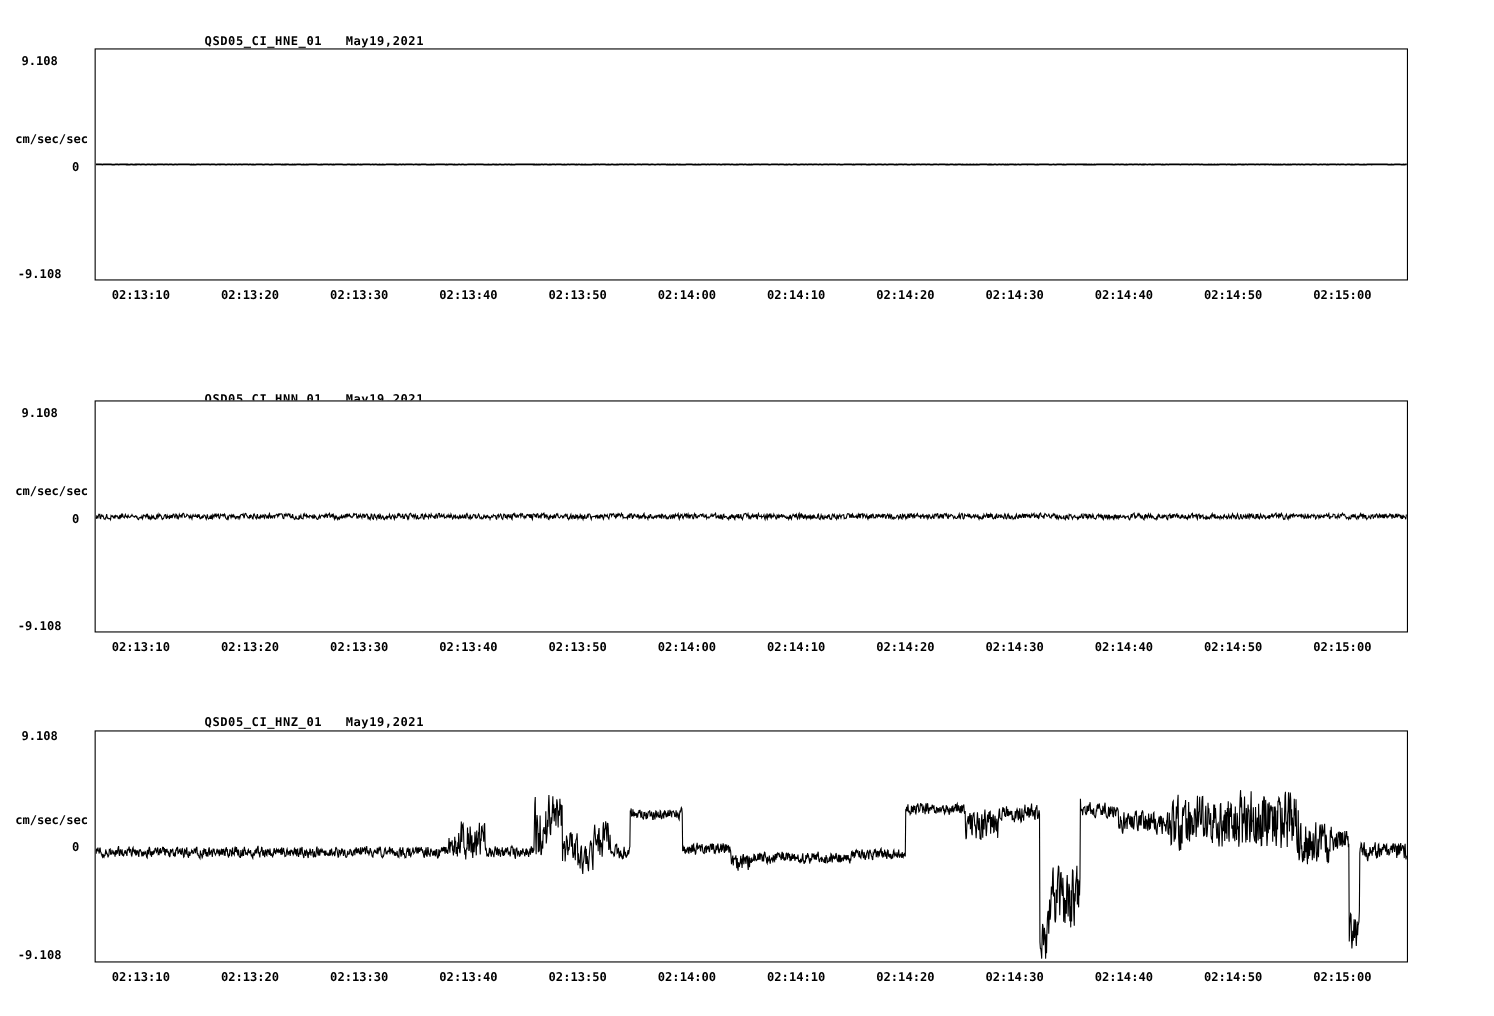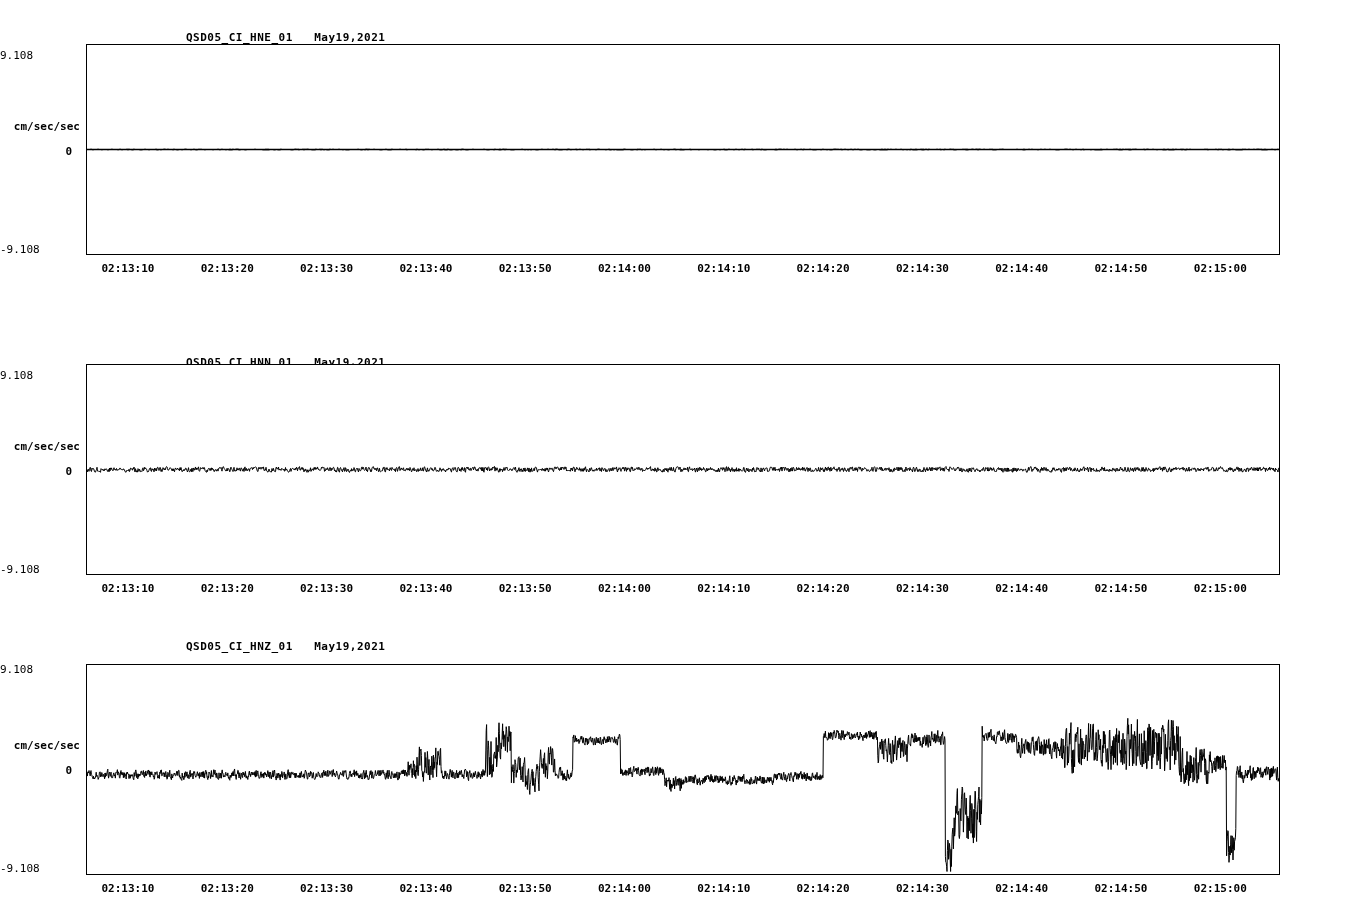--- a/index.html
+++ b/index.html
@@ -33,22 +33,22 @@
   .panel-title {
     position: absolute;
     font-size: 11px;
     font-weight: bold;
     letter-spacing: 0.5px;
     white-space: pre;
   }
   .ylabel-top, .ylabel-bot {
     position: absolute;
     font-size: 11px;
-    font-weight: normal;
-    text-align: left;
+    font-weight: bold;
+    text-align: center;
     white-space: pre;
   }
   .ylabel-unit {
     position: absolute;
     font-size: 11px;
     font-weight: bold;
     text-align: right;
     white-space: pre;
   }
   .ylabel-zero {
@@ -131,21 +131,21 @@
         <div class="xtick-label" style="left: 723.8px; top: 264px;">02:14:10</div>
         <div class="xtick-label" style="left: 823.1px; top: 264px;">02:14:20</div>
         <div class="xtick-label" style="left: 922.4px; top: 264px;">02:14:30</div>
         <div class="xtick-label" style="left: 1021.7px; top: 264px;">02:14:40</div>
         <div class="xtick-label" style="left: 1121px; top: 264px;">02:14:50</div>
         <div class="xtick-label" style="left: 1220.3px; top: 264px;">02:15:00</div>
       </div>
   </div>
 
   <div class="panel" style="top:612px;height:312px;">
-    <div class="panel-title" style="left:186px; top:28px;">QSD05_CI_HNZ_01   May19,2021</div>
+    <div class="panel-title" style="left:186px; top:38px;">QSD05_CI_HNZ_01   May19,2021</div>
 
     <div class="ylabel-top" style="left:0px; top:51px; width:72px;">9.108</div>
     <div class="ylabel-unit" style="left:0px; top:127px; width:80px;">cm/sec/sec</div>
     <div class="ylabel-zero" style="left:0px; top:152px; width:72px;">0</div>
     <div class="ylabel-bot" style="left:0px; top:250px; width:72px;">-9.108</div>
 
     <div class="plot-frame" style="left:86px; top:52px; width:1194px; height:211px;"></div>
 
     <svg class="trace" id="trace-hnz" style="left:87px; top:53px;" width="1192" height="209" viewBox="0 0 1192 209" preserveAspectRatio="none">
         <path d="M0.00 107.39L0.40 111.05L0.80 106.87L1.20 106.96L1.60 107.93L2.00 105.50L2.40 108.20L2.80 108.94L3.20 110.95L3.60 106.77L4.00 105.57L4.40 109.29L4.80 109.84L5.20 111.57L5.60 112.64L6.00 113.71L6.40 111.15L6.80 113.74L7.20 112.82L7.60 114.01L8.00 112.64L8.40 112.63L8.80 110.31L9.20 107.22L9.60 111.41L10.00 110.21L10.40 111.26L10.80 111.92L11.20 114.39L11.60 113.00L12.00 112.28L12.40 107.19L12.80 107.30L13.20 106.87L13.60 111.90L14.00 110.96L14.40 111.24L14.80 107.52L15.20 109.26L15.60 110.09L16.00 111.78L16.40 109.34L16.80 110.19L17.20 111.09L17.60 113.80L18.00 108.04L18.40 112.14L18.80 107.91L19.20 110.57L19.60 110.68L20.00 108.04L20.40 105.57L20.80 104.20L21.20 110.95L21.60 113.15L22.00 109.25L22.40 107.18L22.80 108.56L23.20 111.30L23.60 110.57L24.00 107.10L24.40 112.24L24.80 111.88L25.20 113.08L25.60 112.60L26.00 110.19L26.40 109.37L26.80 107.85L27.20 110.96L27.60 109.74L28.00 111.40L28.40 113.14L28.80 107.49L29.20 108.01L29.60 107.61L30.00 106.31L30.40 104.66L30.80 110.12L31.20 106.78L31.60 107.91L32.00 107.76L32.40 112.45L32.80 113.18L33.20 111.37L33.60 106.36L34.00 105.51L34.40 109.33L34.80 107.35L35.20 110.04L35.60 109.06L36.00 107.38L36.40 112.76L36.80 108.38L37.20 112.39L37.60 107.75L38.00 109.92L38.40 109.45L38.80 111.69L39.20 114.03L39.60 107.58L40.00 108.97L40.40 107.02L40.80 108.46L41.20 108.80L41.60 110.35L42.00 113.58L42.40 110.75L42.80 109.49L43.20 113.27L43.60 109.93L44.00 110.40L44.40 111.20L44.80 109.60L45.20 110.54L45.60 109.72L46.00 112.53L46.40 114.25L46.80 114.85L47.20 107.58L47.60 111.24L48.00 111.21L48.40 106.17L48.80 104.90L49.20 106.90L49.60 112.56L50.00 108.82L50.40 112.48L50.80 113.89L51.20 108.82L51.60 112.24L52.00 109.91L52.40 109.11L52.80 110.97L53.20 110.20L53.60 108.34L54.00 106.23L54.40 106.15L54.80 108.14L55.20 109.79L55.60 109.09L56.00 106.66L56.40 105.49L56.80 111.29L57.20 110.56L57.60 112.49L58.00 107.06L58.40 110.48L58.80 105.94L59.20 110.93L59.60 108.92L60.00 109.51L60.40 108.05L60.80 105.65L61.20 106.18L61.60 104.97L62.00 109.44L62.40 105.93L62.80 111.89L63.20 112.10L63.60 106.83L64.00 108.73L64.40 109.85L64.80 106.75L65.20 109.35L65.60 109.82L66.00 109.39L66.40 112.01L66.80 111.20L67.20 114.24L67.60 113.01L68.00 107.04L68.40 107.92L68.80 109.53L69.20 108.55L69.60 107.80L70.00 106.64L70.40 110.29L70.80 113.19L71.20 111.93L71.60 112.82L72.00 109.91L72.40 113.59L72.80 107.22L73.20 108.51L73.60 105.44L74.00 106.79L74.40 104.87L74.80 110.85L75.20 110.57L75.60 109.58L76.00 107.68L76.40 108.57L76.80 107.65L77.20 111.63L77.60 108.34L78.00 111.96L78.40 106.89L78.80 106.47L79.20 109.31L79.60 111.95L80.00 114.22L80.40 113.68L80.80 107.36L81.20 107.93L81.60 108.35L82.00 111.84L82.40 107.08L82.80 105.22L83.20 111.60L83.60 111.94L84.00 113.79L84.40 114.77L84.80 108.89L85.20 110.82L85.60 113.02L86.00 110.48L86.40 110.36L86.80 110.32L87.20 108.07L87.60 109.16L88.00 108.62L88.40 110.85L88.80 110.63L89.20 110.35L89.60 106.42L90.00 107.61L90.40 106.44L90.80 110.59L91.20 106.79L91.60 105.32L92.00 105.33L92.40 111.88L92.80 110.43L93.20 113.22L93.60 112.03L94.00 114.42L94.40 114.60L94.80 115.38L95.20 108.12L95.60 112.39L96.00 111.02L96.40 112.86L96.80 114.74L97.20 113.84L97.60 107.80L98.00 112.30L98.40 106.71L98.80 106.91L99.20 108.59L99.60 111.19L100.00 106.86L100.40 112.78L100.80 113.01L101.20 109.64L101.60 110.69L102.00 113.81L102.40 109.63L102.80 106.67L103.20 105.28L103.60 111.95L104.00 111.73L104.40 110.16L104.80 108.56L105.20 108.16L105.60 110.31L106.00 113.98L106.40 109.88L106.80 106.46L107.20 107.88L107.60 106.66L108.00 110.20L108.40 110.97L108.80 112.25L109.20 111.32L109.60 110.47L110.00 108.46L110.40 106.71L110.80 108.99L111.20 111.09L111.60 108.67L112.00 109.67L112.40 113.41L112.80 107.41L113.20 109.87L113.60 111.52L114.00 111.56L114.40 107.37L114.80 107.96L115.20 111.93L115.60 106.84L116.00 109.93L116.40 106.59L116.80 112.65L117.20 108.56L117.60 113.14L118.00 107.54L118.40 106.21L118.80 105.23L119.20 109.19L119.60 106.79L120.00 112.16L120.40 113.09L120.80 114.59L121.20 110.93L121.60 113.07L122.00 107.01L122.40 107.98L122.80 108.24L123.20 109.58L123.60 113.54L124.00 109.14L124.40 105.52L124.80 111.64L125.20 110.44L125.60 111.19L126.00 112.05L126.40 106.95L126.80 104.68L127.20 109.29L127.60 108.23L128.00 105.08L128.40 110.08L128.80 109.18L129.20 112.58L129.60 107.91L130.00 108.53L130.40 113.39L130.80 113.85L131.20 114.39L131.60 114.39L132.00 107.81L132.40 111.62L132.80 113.06L133.20 112.96L133.60 108.09L134.00 108.86L134.40 113.24L134.80 107.03L135.20 104.88L135.60 108.18L136.00 108.14L136.40 112.08L136.80 110.90L137.20 110.39L137.60 111.64L138.00 112.03L138.40 108.17L138.80 107.31L139.20 109.89L139.60 110.19L140.00 109.36L140.40 110.88L140.80 107.89L141.20 111.80L141.60 113.42L142.00 111.73L142.40 114.47L142.80 115.27L143.20 110.12L143.60 112.04L144.00 112.53L144.40 111.85L144.80 107.86L145.20 110.89L145.60 107.69L146.00 106.54L146.40 110.97L146.80 106.61L147.20 105.18L147.60 103.98L148.00 110.95L148.40 109.67L148.80 111.90L149.20 114.42L149.60 109.47L150.00 109.11L150.40 108.86L150.80 105.32L151.20 105.51L151.60 109.86L152.00 112.95L152.40 111.64L152.80 107.71L153.20 111.51L153.60 114.28L154.00 111.11L154.40 108.15L154.80 108.88L155.20 111.98L155.60 112.57L156.00 107.07L156.40 109.86L156.80 107.76L157.20 108.43L157.60 111.59L158.00 111.68L158.40 106.43L158.80 109.89L159.20 113.17L159.60 110.87L160.00 112.37L160.40 112.26L160.80 114.49L161.20 110.96L161.60 111.61L162.00 107.23L162.40 106.11L162.80 109.65L163.20 109.10L163.60 111.58L164.00 108.81L164.40 107.01L164.80 108.18L165.20 110.03L165.60 107.54L166.00 107.18L166.40 109.71L166.80 109.23L167.20 107.54L167.60 110.41L168.00 106.59L168.40 112.12L168.80 107.04L169.20 105.39L169.60 111.35L170.00 111.10L170.40 107.51L170.80 105.88L171.20 109.23L171.60 109.55L172.00 113.45L172.40 113.09L172.80 113.25L173.20 111.94L173.60 108.04L174.00 106.74L174.40 108.63L174.80 112.42L175.20 111.07L175.60 108.94L176.00 111.46L176.40 108.25L176.80 113.10L177.20 109.43L177.60 107.37L178.00 109.56L178.40 107.73L178.80 110.14L179.20 109.05L179.60 112.03L180.00 111.19L180.40 108.12L180.80 105.61L181.20 109.32L181.60 111.68L182.00 106.94L182.40 109.42L182.80 113.27L183.20 107.66L183.60 107.06L184.00 110.74L184.40 113.94L184.80 110.61L185.20 111.70L185.60 107.32L186.00 105.63L186.40 112.12L186.80 108.37L187.20 106.44L187.60 105.00L188.00 110.73L188.40 111.48L188.80 113.37L189.20 115.06L189.60 110.76L190.00 108.28L190.40 108.73L190.80 113.12L191.20 111.96L191.60 108.01L192.00 108.75L192.40 109.43L192.80 113.51L193.20 115.07L193.60 109.51L194.00 111.92L194.40 109.95L194.80 106.47L195.20 107.76L195.60 112.79L196.00 109.78L196.40 109.76L196.80 109.48L197.20 106.95L197.60 112.58L198.00 114.47L198.40 112.01L198.80 108.85L199.20 113.43L199.60 113.98L200.00 113.75L200.40 109.80L200.80 106.09L201.20 104.67L201.60 110.44L202.00 111.16L202.40 112.79L202.80 107.30L203.20 107.93L203.60 112.84L204.00 110.41L204.40 107.63L204.80 106.92L205.20 109.17L205.60 108.21L206.00 107.52L206.40 109.81L206.80 109.61L207.20 109.97L207.60 108.23L208.00 112.69L208.40 108.36L208.80 112.83L209.20 108.16L209.60 110.78L210.00 111.63L210.40 111.56L210.80 112.18L211.20 110.14L211.60 112.31L212.00 112.82L212.40 112.67L212.80 107.95L213.20 107.99L213.60 112.61L214.00 107.91L214.40 106.41L214.80 109.79L215.20 112.08L215.60 111.09L216.00 110.54L216.40 111.61L216.80 108.83L217.20 113.30L217.60 111.90L218.00 107.28L218.40 105.00L218.80 106.19L219.20 106.85L219.60 108.84L220.00 111.99L220.40 114.19L220.80 113.93L221.20 108.34L221.60 109.11L222.00 107.72L222.40 111.88L222.80 110.96L223.20 110.89L223.60 106.31L224.00 108.55L224.40 107.49L224.80 108.13L225.20 113.20L225.60 111.07L226.00 109.00L226.40 107.47L226.80 112.44L227.20 113.46L227.60 114.42L228.00 114.40L228.40 113.55L228.80 110.95L229.20 108.49L229.60 111.54L230.00 111.22L230.40 111.43L230.80 110.34L231.20 106.84L231.60 107.82L232.00 108.03L232.40 111.30L232.80 110.32L233.20 112.37L233.60 112.93L234.00 112.32L234.40 108.83L234.80 108.16L235.20 107.81L235.60 112.41L236.00 107.49L236.40 107.97L236.80 105.22L237.20 110.68L237.60 107.33L238.00 107.94L238.40 110.55L238.80 106.17L239.20 108.88L239.60 109.17L240.00 111.57L240.40 108.54L240.80 105.20L241.20 111.46L241.60 111.12L242.00 109.88L242.40 105.89L242.80 106.33L243.20 109.35L243.60 108.26L244.00 106.83L244.40 105.73L244.80 106.49L245.20 111.58L245.60 107.30L246.00 104.71L246.40 104.65L246.80 109.78L247.20 110.27L247.60 108.14L248.00 110.61L248.40 111.88L248.80 110.54L249.20 108.43L249.60 105.99L250.00 107.62L250.40 109.87L250.80 109.69L251.20 112.97L251.60 114.04L252.00 114.25L252.40 110.93L252.80 109.43L253.20 108.78L253.60 107.38L254.00 109.55L254.40 108.83L254.80 109.89L255.20 110.44L255.60 109.22L256.00 105.65L256.40 111.51L256.80 109.68L257.20 106.76L257.60 105.76L258.00 107.34L258.40 105.85L258.80 105.45L259.20 108.93L259.60 112.65L260.00 113.95L260.40 113.83L260.80 114.49L261.20 112.66L261.60 113.33L262.00 111.95L262.40 108.48L262.80 106.49L263.20 105.90L263.60 108.14L264.00 111.42L264.40 109.13L264.80 111.82L265.20 109.51L265.60 108.44L266.00 108.52L266.40 109.67L266.80 107.13L267.20 104.81L267.60 111.61L268.00 106.44L268.40 108.47L268.80 107.19L269.20 110.24L269.60 105.87L270.00 110.56L270.40 109.82L270.80 108.25L271.20 110.33L271.60 112.84L272.00 109.95L272.40 110.13L272.80 113.22L273.20 110.39L273.60 111.88L274.00 108.58L274.40 112.48L274.80 113.94L275.20 113.37L275.60 114.09L276.00 107.52L276.40 107.48L276.80 105.31L277.20 110.75L277.60 113.79L278.00 107.75L278.40 112.60L278.80 107.71L279.20 105.27L279.60 109.31L280.00 112.18L280.40 110.52L280.80 112.81L281.20 114.75L281.60 114.27L282.00 114.48L282.40 111.02L282.80 108.96L283.20 106.19L283.60 109.59L284.00 105.52L284.40 109.47L284.80 113.16L285.20 107.07L285.60 106.88L286.00 112.77L286.40 113.61L286.80 112.21L287.20 110.46L287.60 109.72L288.00 108.74L288.40 105.53L288.80 108.00L289.20 110.94L289.60 110.20L290.00 109.44L290.40 109.21L290.80 105.82L291.20 105.34L291.60 106.75L292.00 110.86L292.40 107.34L292.80 105.50L293.20 110.76L293.60 107.40L294.00 105.32L294.40 109.45L294.80 108.49L295.20 106.97L295.60 107.27L296.00 104.95L296.40 108.30L296.80 106.90L297.20 109.64L297.60 109.13L298.00 111.88L298.40 114.12L298.80 114.31L299.20 107.88L299.60 112.42L300.00 107.73L300.40 105.38L300.80 112.70L301.20 113.79L301.60 109.77L302.00 105.15L302.40 107.93L302.80 111.48L303.20 111.28L303.60 111.84L304.00 113.86L304.40 107.75L304.80 106.51L305.20 108.68L305.60 108.71L306.00 110.45L306.40 112.85L306.80 111.72L307.20 108.55L307.60 112.67L308.00 109.46L308.40 108.65L308.80 112.77L309.20 112.24L309.60 108.27L310.00 106.89L310.40 112.35L310.80 115.03L311.20 114.85L311.60 113.22L312.00 107.16L312.40 113.34L312.80 108.01L313.20 109.20L313.60 109.47L314.00 108.55L314.40 105.82L314.80 106.09L315.20 109.00L315.60 105.46L316.00 108.50L316.40 104.77L316.80 109.04L317.20 105.08L317.60 111.02L318.00 107.75L318.40 105.08L318.80 108.30L319.20 110.29L319.60 107.48L320.00 111.41L320.40 107.48L320.80 104.93L321.20 96.75L321.60 105.05L322.00 110.22L322.40 100.22L322.80 104.55L323.20 100.77L323.60 102.40L324.00 98.82L324.40 107.81L324.80 108.51L325.20 112.69L325.60 103.60L326.00 110.01L326.40 95.72L326.80 101.62L327.20 99.23L327.60 111.35L328.00 108.89L328.40 105.09L328.80 113.60L329.20 100.66L329.60 106.81L330.00 92.20L330.40 99.89L330.80 109.10L331.20 110.63L331.60 104.18L332.00 90.62L332.40 81.88L332.80 100.50L333.20 86.18L333.60 84.79L334.00 84.03L334.40 90.55L334.80 105.69L335.20 105.91L335.60 111.98L336.00 107.42L336.40 116.44L336.80 107.94L337.20 106.42L337.60 107.34L338.00 87.33L338.40 102.27L338.80 92.61L339.20 108.10L339.60 108.04L340.00 100.87L340.40 86.44L340.80 93.42L341.20 109.94L341.60 100.23L342.00 94.43L342.40 109.81L342.80 115.03L343.20 102.45L343.60 100.94L344.00 109.79L344.40 102.15L344.80 91.16L345.20 96.64L345.60 105.72L346.00 112.59L346.40 90.12L346.80 104.54L347.20 96.97L347.60 102.65L348.00 92.35L348.40 92.65L348.80 82.89L349.20 101.84L349.60 111.74L350.00 97.20L350.40 99.49L350.80 86.48L351.20 86.12L351.60 90.40L352.00 91.64L352.40 94.58L352.80 100.21L353.20 84.76L353.60 83.35L354.00 101.64L354.40 108.15L354.80 105.66L355.20 108.42L355.60 112.80L356.00 112.44L356.40 111.00L356.80 113.90L357.20 112.74L357.60 109.54L358.00 105.83L358.40 110.59L358.80 106.31L359.20 111.24L359.60 113.77L360.00 110.73L360.40 108.47L360.80 109.35L361.20 111.46L361.60 112.18L362.00 114.18L362.40 110.25L362.80 107.04L363.20 104.39L363.60 107.48L364.00 108.80L364.40 112.11L364.80 106.50L365.20 105.38L365.60 111.27L366.00 112.83L366.40 107.19L366.80 107.07L367.20 111.05L367.60 111.56L368.00 113.91L368.40 108.34L368.80 108.64L369.20 108.74L369.60 105.35L370.00 112.68L370.40 108.19L370.80 113.05L371.20 109.08L371.60 112.45L372.00 107.20L372.40 109.44L372.80 105.85L373.20 109.57L373.60 108.75L374.00 106.78L374.40 105.27L374.80 108.81L375.20 112.03L375.60 109.73L376.00 109.52L376.40 111.52L376.80 113.52L377.20 109.47L377.60 105.05L378.00 105.28L378.40 104.13L378.80 105.17L379.20 105.71L379.60 111.97L380.00 108.12L380.40 106.54L380.80 111.48L381.20 114.43L381.60 115.67L382.00 107.35L382.40 107.84L382.80 105.54L383.20 109.13L383.60 112.28L384.00 111.32L384.40 108.50L384.80 109.87L385.20 113.39L385.60 113.27L386.00 112.40L386.40 107.72L386.80 111.40L387.20 108.65L387.60 111.93L388.00 107.56L388.40 106.34L388.80 109.38L389.20 109.99L389.60 110.28L390.00 113.44L390.40 111.49L390.80 109.08L391.20 106.72L391.60 112.15L392.00 107.59L392.40 108.41L392.80 110.67L393.20 111.92L393.60 114.02L394.00 109.00L394.40 110.47L394.80 106.41L395.20 112.07L395.60 107.78L396.00 104.47L396.40 107.17L396.80 110.42L397.20 105.72L397.60 110.22L398.00 108.37L398.40 107.76L398.80 85.96L399.20 65.63L399.60 59.58L400.00 94.88L400.40 111.55L400.80 84.63L401.20 75.88L401.60 80.85L402.00 91.25L402.40 109.75L402.80 92.36L403.20 109.15L403.60 99.10L404.00 76.47L404.40 99.78L404.80 112.29L405.20 111.44L405.60 103.34L406.00 99.35L406.40 106.46L406.80 89.87L407.20 88.48L407.60 86.93L408.00 93.19L408.40 90.74L408.80 93.48L409.20 72.51L409.60 101.88L410.00 97.31L410.40 91.97L410.80 80.30L411.20 86.69L411.60 66.74L412.00 57.76L412.40 68.77L412.80 83.76L413.20 92.41L413.60 94.14L414.00 77.89L414.40 83.81L414.80 79.41L415.20 68.97L415.60 58.77L416.00 74.35L416.40 66.22L416.80 81.69L417.20 74.64L417.60 70.64L418.00 69.63L418.40 85.73L418.80 69.90L419.20 61.70L419.60 64.68L420.00 71.63L420.40 87.24L420.80 71.84L421.20 75.35L421.60 76.50L422.00 61.20L422.40 71.18L422.80 66.22L423.20 85.76L423.60 68.00L424.00 67.00L424.40 117.80L424.80 101.75L425.20 106.67L425.60 104.72L426.00 99.64L426.40 104.58L426.80 118.07L427.20 108.38L427.60 106.66L428.00 94.66L428.40 97.61L428.80 99.39L429.20 112.37L429.60 104.97L430.00 107.66L430.40 107.05L430.80 101.06L431.20 92.82L431.60 92.53L432.00 91.70L432.40 104.80L432.80 97.36L433.20 93.11L433.60 110.36L434.00 114.96L434.40 112.93L434.80 109.81L435.20 101.66L435.60 110.83L436.00 117.03L436.40 99.73L436.80 97.83L437.20 97.28L437.60 92.54L438.00 102.18L438.40 121.54L438.80 110.69L439.20 115.15L439.60 119.62L440.00 116.68L440.40 124.50L440.80 109.53L441.20 105.33L441.60 103.67L442.00 117.72L442.40 125.53L442.80 129.43L443.20 119.80L443.60 117.92L444.00 114.14L444.40 108.70L444.80 106.60L445.20 104.26L445.60 120.49L446.00 106.65L446.40 120.37L446.80 113.29L447.20 117.47L447.60 124.01L448.00 126.94L448.40 117.13L448.80 111.42L449.20 106.56L449.60 101.43L450.00 99.22L450.40 103.65L450.80 101.22L451.20 112.27L451.60 119.27L452.00 125.89L452.40 106.31L452.80 97.76L453.20 91.16L453.60 84.69L454.00 90.90L454.40 97.69L454.80 102.24L455.20 103.39L455.60 99.08L456.00 99.65L456.40 93.43L456.80 108.79L457.20 90.78L457.60 87.75L458.00 102.86L458.40 112.25L458.80 98.50L459.20 105.14L459.60 100.87L460.00 103.95L460.40 113.76L460.80 106.19L461.20 87.80L461.60 82.45L462.00 96.19L462.40 99.11L462.80 88.14L463.20 89.10L463.60 81.58L464.00 85.23L464.40 92.22L464.80 100.09L465.20 83.54L465.60 83.66L466.00 88.23L466.40 107.12L466.80 107.07L467.20 102.90L467.60 93.94L468.00 105.32L468.40 110.75L468.80 108.76L469.20 110.32L469.60 109.43L470.00 109.53L470.40 110.64L470.80 111.80L471.20 113.37L471.60 112.80L472.00 107.77L472.40 104.12L472.80 102.52L473.20 104.41L473.60 101.98L474.00 110.73L474.40 110.24L474.80 107.64L475.20 105.79L475.60 110.93L476.00 115.12L476.40 109.23L476.80 113.43L477.20 108.26L477.60 113.87L478.00 110.99L478.40 114.78L478.80 115.38L479.20 112.92L479.60 115.72L480.00 108.48L480.40 104.84L480.80 110.31L481.20 112.77L481.60 109.37L482.00 113.99L482.40 114.21L482.80 112.59L483.20 112.72L483.60 109.82L484.00 107.87L484.40 111.74L484.80 109.99L485.20 106.02L485.60 104.78L486.00 71.87L486.40 72.78L486.80 69.95L487.20 77.25L487.60 76.36L488.00 76.33L488.40 70.71L488.80 75.81L489.20 76.64L489.60 73.01L490.00 76.25L490.40 76.27L490.80 74.86L491.20 75.60L491.60 74.28L492.00 78.55L492.40 75.77L492.80 76.64L493.20 73.66L493.60 73.87L494.00 71.35L494.40 74.18L494.80 71.21L495.20 74.11L495.60 77.81L496.00 77.52L496.40 72.61L496.80 77.89L497.20 78.38L497.60 79.16L498.00 80.08L498.40 73.24L498.80 77.08L499.20 73.14L499.60 75.68L500.00 76.53L500.40 79.81L500.80 73.82L501.20 78.66L501.60 78.30L502.00 75.50L502.40 73.10L502.80 73.16L503.20 72.95L503.60 71.74L504.00 76.19L504.40 75.56L504.80 77.27L505.20 72.94L505.60 74.22L506.00 76.59L506.40 79.92L506.80 79.94L507.20 73.50L507.60 74.53L508.00 77.31L508.40 80.02L508.80 76.04L509.20 72.25L509.60 72.54L510.00 78.05L510.40 74.68L510.80 76.56L511.20 73.05L511.60 77.98L512.00 76.67L512.40 76.31L512.80 78.54L513.20 72.05L513.60 72.53L514.00 77.21L514.40 79.70L514.80 78.55L515.20 76.04L515.60 74.58L516.00 74.24L516.40 79.06L516.80 73.01L517.20 71.69L517.60 74.46L518.00 73.67L518.40 76.38L518.80 77.95L519.20 74.95L519.60 74.34L520.00 77.38L520.40 71.71L520.80 76.82L521.20 74.24L521.60 76.83L522.00 71.19L522.40 74.57L522.80 72.17L523.20 76.65L523.60 77.21L524.00 73.05L524.40 72.84L524.80 72.57L525.20 72.35L525.60 73.85L526.00 73.84L526.40 77.31L526.80 77.36L527.20 76.68L527.60 71.64L528.00 75.12L528.40 78.31L528.80 75.26L529.20 74.14L529.60 75.24L530.00 79.26L530.40 80.13L530.80 75.05L531.20 71.92L531.60 73.50L532.00 70.97L532.40 69.11L532.80 69.90L533.20 74.57L533.60 108.88L534.00 103.77L534.40 108.43L534.80 107.30L535.20 104.82L535.60 110.21L536.00 110.62L536.40 107.69L536.80 107.93L537.20 109.98L537.60 106.71L538.00 107.11L538.40 104.87L538.80 110.21L539.20 110.55L539.60 105.71L540.00 105.34L540.40 107.60L540.80 106.92L541.20 110.30L541.60 107.82L542.00 103.09L542.40 108.78L542.80 108.88L543.20 103.20L543.60 102.56L544.00 108.82L544.40 107.17L544.80 108.56L545.20 111.93L545.60 110.39L546.00 105.30L546.40 103.63L546.80 101.28L547.20 106.65L547.60 106.12L548.00 106.05L548.40 103.71L548.80 105.24L549.20 103.02L549.60 107.08L550.00 109.10L550.40 103.83L550.80 105.34L551.20 102.33L551.60 105.58L552.00 109.29L552.40 110.02L552.80 110.75L553.20 110.91L553.60 105.32L554.00 106.75L554.40 103.95L554.80 109.95L555.20 109.72L555.60 104.39L556.00 104.94L556.40 106.48L556.80 105.66L557.20 103.97L557.60 108.00L558.00 109.73L558.40 106.44L558.80 102.85L559.20 103.37L559.60 102.85L560.00 107.70L560.40 104.36L560.80 101.92L561.20 107.26L561.60 102.40L562.00 106.77L562.40 111.09L562.80 109.08L563.20 110.29L563.60 108.55L564.00 103.59L564.40 105.80L564.80 107.81L565.20 104.43L565.60 101.84L566.00 104.90L566.40 109.62L566.80 110.59L567.20 107.10L567.60 107.26L568.00 104.85L568.40 102.07L568.80 109.60L569.20 103.39L569.60 108.05L570.00 104.77L570.40 101.76L570.80 104.06L571.20 108.49L571.60 110.35L572.00 104.19L572.40 102.60L572.80 108.37L573.20 107.90L573.60 102.66L574.00 107.98L574.40 104.57L574.80 104.30L575.20 103.99L575.60 109.54L576.00 109.61L576.40 104.59L576.80 107.55L577.20 108.53L577.60 114.27L578.00 120.68L578.40 118.31L578.80 115.55L579.20 112.82L579.60 121.82L580.00 115.13L580.40 116.10L580.80 115.95L581.20 115.03L581.60 116.19L582.00 112.62L582.40 118.94L582.80 124.36L583.20 114.93L583.60 123.85L584.00 126.46L584.40 118.93L584.80 122.58L585.20 122.71L585.60 119.58L586.00 118.63L586.40 113.03L586.80 120.74L587.20 115.55L587.60 124.01L588.00 117.18L588.40 112.44L588.80 111.49L589.20 120.64L589.60 117.44L590.00 115.16L590.40 113.97L590.80 117.95L591.20 120.29L591.60 113.79L592.00 113.17L592.40 113.16L592.80 121.38L593.20 125.84L593.60 115.66L594.00 113.55L594.40 123.33L594.80 114.97L595.20 119.25L595.60 117.27L596.00 119.40L596.40 114.68L596.80 118.56L597.20 116.69L597.60 116.87L598.00 116.99L598.40 111.71L598.80 111.86L599.20 117.84L599.60 112.69L600.00 115.76L600.40 116.41L600.80 117.18L601.20 116.56L601.60 116.34L602.00 111.18L602.40 113.96L602.80 116.72L603.20 111.60L603.60 111.07L604.00 116.58L604.40 112.26L604.80 111.31L605.20 111.77L605.60 114.46L606.00 118.03L606.40 115.92L606.80 111.80L607.20 118.23L607.60 112.61L608.00 109.80L608.40 110.08L608.80 113.01L609.20 114.58L609.60 115.02L610.00 118.97L610.40 119.82L610.80 113.84L611.20 117.86L611.60 117.02L612.00 116.83L612.40 112.79L612.80 117.52L613.20 120.20L613.60 116.60L614.00 116.14L614.40 115.26L614.80 116.35L615.20 115.47L615.60 119.07L616.00 113.07L616.40 113.49L616.80 117.07L617.20 117.83L617.60 111.89L618.00 111.74L618.40 116.47L618.80 111.02L619.20 114.87L619.60 112.25L620.00 110.41L620.40 110.96L620.80 111.64L621.20 110.27L621.60 114.18L622.00 111.60L622.40 114.03L622.80 114.90L623.20 116.87L623.60 111.99L624.00 109.28L624.40 115.61L624.80 110.81L625.20 111.30L625.60 117.01L626.00 114.60L626.40 117.36L626.80 114.47L627.20 116.88L627.60 111.28L628.00 110.56L628.40 111.04L628.80 116.33L629.20 112.06L629.60 110.69L630.00 111.09L630.40 114.84L630.80 111.29L631.20 117.86L631.60 115.99L632.00 113.48L632.40 117.33L632.80 114.28L633.20 110.88L633.60 115.71L634.00 113.58L634.40 112.08L634.80 115.61L635.20 111.41L635.60 117.54L636.00 116.08L636.40 113.68L636.80 115.79L637.20 114.24L637.60 116.05L638.00 114.38L638.40 111.82L638.80 115.76L639.20 118.52L639.60 116.83L640.00 118.58L640.40 119.69L640.80 115.66L641.20 117.24L641.60 118.76L642.00 117.10L642.40 113.27L642.80 110.77L643.20 117.06L643.60 117.78L644.00 120.32L644.40 119.19L644.80 117.12L645.20 119.05L645.60 112.29L646.00 116.08L646.40 114.61L646.80 112.60L647.20 110.46L647.60 113.50L648.00 112.87L648.40 115.34L648.80 117.53L649.20 120.06L649.60 115.14L650.00 118.00L650.40 115.67L650.80 117.00L651.20 111.19L651.60 111.26L652.00 114.54L652.40 111.96L652.80 111.51L653.20 116.11L653.60 112.07L654.00 116.57L654.40 113.32L654.80 112.11L655.20 116.59L655.60 111.13L656.00 113.72L656.40 110.68L656.80 109.26L657.20 114.77L657.60 117.68L658.00 118.79L658.40 115.96L658.80 115.78L659.20 115.35L659.60 114.35L660.00 118.54L660.40 115.13L660.80 116.05L661.20 116.28L661.60 117.98L662.00 117.96L662.40 119.40L662.80 114.42L663.20 119.02L663.60 119.31L664.00 112.32L664.40 115.44L664.80 114.37L665.20 118.95L665.60 118.47L666.00 118.22L666.40 118.10L666.80 115.44L667.20 114.77L667.60 118.26L668.00 116.54L668.40 111.00L668.80 111.46L669.20 116.68L669.60 119.08L670.00 113.83L670.40 112.17L670.80 115.57L671.20 113.52L671.60 115.37L672.00 114.34L672.40 115.66L672.80 111.20L673.20 111.04L673.60 114.72L674.00 116.55L674.40 117.75L674.80 118.13L675.20 112.06L675.60 118.29L676.00 112.09L676.40 117.68L676.80 119.01L677.20 112.48L677.60 117.89L678.00 117.93L678.40 115.35L678.80 114.99L679.20 114.87L679.60 117.84L680.00 115.74L680.40 112.21L680.80 113.66L681.20 116.13L681.60 112.66L682.00 114.74L682.40 117.26L682.80 112.29L683.20 115.96L683.60 115.54L684.00 112.35L684.40 115.98L684.80 115.76L685.20 118.23L685.60 119.89L686.00 115.54L686.40 117.47L686.80 112.67L687.20 109.30L687.60 108.91L688.00 113.05L688.40 112.74L688.80 109.30L689.20 112.60L689.60 115.04L690.00 109.73L690.40 113.59L690.80 108.94L691.20 109.76L691.60 108.12L692.00 109.49L692.40 109.76L692.80 108.05L693.20 111.40L693.60 112.11L694.00 114.25L694.40 108.64L694.80 113.95L695.20 114.52L695.60 115.13L696.00 111.65L696.40 108.87L696.80 107.24L697.20 111.73L697.60 112.97L698.00 115.09L698.40 109.58L698.80 110.50L699.20 115.20L699.60 116.66L700.00 113.48L700.40 114.00L700.80 110.72L701.20 110.07L701.60 108.36L702.00 108.78L702.40 113.75L702.80 116.04L703.20 110.35L703.60 108.62L704.00 107.50L704.40 110.43L704.80 110.71L705.20 113.33L705.60 113.49L706.00 115.96L706.40 116.89L706.80 110.74L707.20 111.57L707.60 110.11L708.00 107.19L708.40 110.25L708.80 107.66L709.20 108.55L709.60 114.21L710.00 112.11L710.40 109.55L710.80 108.58L711.20 114.43L711.60 109.01L712.00 111.79L712.40 112.50L712.80 108.31L713.20 109.27L713.60 106.98L714.00 106.37L714.40 111.07L714.80 113.63L715.20 108.96L715.60 114.11L716.00 113.85L716.40 110.43L716.80 111.72L717.20 107.43L717.60 113.80L718.00 110.78L718.40 109.28L718.80 113.51L719.20 115.93L719.60 111.86L720.00 107.93L720.40 108.30L720.80 113.84L721.20 111.23L721.60 113.05L722.00 114.65L722.40 111.28L722.80 114.31L723.20 115.60L723.60 115.42L724.00 111.73L724.40 115.43L724.80 113.81L725.20 108.73L725.60 107.85L726.00 111.39L726.40 112.73L726.80 110.97L727.20 112.26L727.60 112.45L728.00 113.77L728.40 109.73L728.80 114.62L729.20 112.51L729.60 111.06L730.00 107.37L730.40 113.06L730.80 114.66L731.20 111.68L731.60 113.54L732.00 111.01L732.40 112.22L732.80 115.04L733.20 109.66L733.60 113.66L734.00 114.40L734.40 111.46L734.80 113.47L735.20 110.23L735.60 112.24L736.00 112.75L736.40 71.35L736.80 71.56L737.20 68.50L737.60 72.62L738.00 70.66L738.40 66.09L738.80 72.35L739.20 73.06L739.60 72.50L740.00 73.03L740.40 75.28L740.80 74.40L741.20 74.43L741.60 67.63L742.00 73.23L742.40 68.46L742.80 71.88L743.20 73.61L743.60 67.29L744.00 68.74L744.40 71.32L744.80 67.74L745.20 73.67L745.60 74.65L746.00 72.56L746.40 67.06L746.80 68.28L747.20 65.42L747.60 66.75L748.00 69.90L748.40 73.08L748.80 72.56L749.20 71.61L749.60 67.40L750.00 65.07L750.40 66.91L750.80 67.44L751.20 65.91L751.60 70.36L752.00 73.94L752.40 69.34L752.80 68.31L753.20 70.77L753.60 71.87L754.00 75.17L754.40 69.39L754.80 65.38L755.20 72.72L755.60 70.44L756.00 65.65L756.40 65.85L756.80 71.66L757.20 74.63L757.60 69.63L758.00 69.54L758.40 72.00L758.80 69.05L759.20 68.92L759.60 69.97L760.00 70.54L760.40 66.61L760.80 67.67L761.20 69.28L761.60 69.73L762.00 67.07L762.40 71.96L762.80 73.98L763.20 72.03L763.60 73.43L764.00 74.54L764.40 68.63L764.80 69.61L765.20 70.50L765.60 73.81L766.00 69.53L766.40 71.97L766.80 72.69L767.20 70.27L767.60 68.78L768.00 71.99L768.40 72.82L768.80 71.70L769.20 69.68L769.60 68.69L770.00 69.88L770.40 67.06L770.80 72.13L771.20 71.20L771.60 74.88L772.00 74.03L772.40 70.85L772.80 73.28L773.20 67.01L773.60 69.19L774.00 70.25L774.40 69.22L774.80 72.03L775.20 71.26L775.60 73.92L776.00 75.69L776.40 70.45L776.80 71.21L777.20 69.91L777.60 72.84L778.00 71.97L778.40 67.91L778.80 72.58L779.20 67.37L779.60 73.47L780.00 70.67L780.40 71.43L780.80 69.15L781.20 69.16L781.60 66.05L782.00 68.16L782.40 72.42L782.80 66.48L783.20 65.66L783.60 72.04L784.00 71.92L784.40 67.18L784.80 71.31L785.20 70.14L785.60 73.93L786.00 67.68L786.40 72.02L786.80 74.24L787.20 67.74L787.60 68.19L788.00 72.59L788.40 67.05L788.80 69.28L789.20 66.30L789.60 72.95L790.00 74.97L790.40 72.17L790.80 90.77L791.20 97.91L791.60 96.03L792.00 84.02L792.40 81.80L792.80 79.37L793.20 76.88L793.60 84.39L794.00 81.16L794.40 77.15L794.80 74.05L795.20 88.89L795.60 78.79L796.00 75.83L796.40 92.28L796.80 94.23L797.20 78.72L797.60 76.21L798.00 74.27L798.40 73.94L798.80 80.36L799.20 86.05L799.60 84.70L800.00 89.08L800.40 96.98L800.80 88.37L801.20 80.72L801.60 73.41L802.00 80.65L802.40 88.14L802.80 89.58L803.20 78.57L803.60 87.28L804.00 97.65L804.40 95.70L804.80 98.54L805.20 80.74L805.60 75.27L806.00 85.86L806.40 96.58L806.80 80.61L807.20 79.66L807.60 88.99L808.00 75.56L808.40 70.93L808.80 79.03L809.20 86.19L809.60 95.08L810.00 90.11L810.40 80.98L810.80 75.57L811.20 80.54L811.60 82.67L812.00 73.18L812.40 79.53L812.80 72.97L813.20 72.66L813.60 92.87L814.00 78.95L814.40 77.82L814.80 86.36L815.20 86.62L815.60 77.49L816.00 75.36L816.40 91.51L816.80 91.08L817.20 80.55L817.60 76.58L818.00 82.75L818.40 89.13L818.80 89.76L819.20 79.24L819.60 83.94L820.00 96.71L820.40 83.98L820.80 78.11L821.20 72.95L821.60 70.13L822.00 78.48L822.40 78.96L822.80 79.38L823.20 79.34L823.60 81.09L824.00 74.90L824.40 70.81L824.80 68.69L825.20 73.01L825.60 69.69L826.00 71.03L826.40 76.90L826.80 74.57L827.20 77.68L827.60 72.85L828.00 68.02L828.40 72.38L828.80 76.85L829.20 70.46L829.60 76.91L830.00 72.43L830.40 76.24L830.80 74.72L831.20 72.76L831.60 75.51L832.00 72.07L832.40 75.64L832.80 72.29L833.20 80.58L833.60 76.20L834.00 79.74L834.40 79.41L834.80 79.99L835.20 82.38L835.60 77.80L836.00 72.27L836.40 78.98L836.80 76.41L837.20 71.87L837.60 70.52L838.00 71.97L838.40 77.71L838.80 80.61L839.20 72.12L839.60 79.29L840.00 69.80L840.40 74.02L840.80 80.08L841.20 82.36L841.60 81.54L842.00 69.94L842.40 77.36L842.80 77.81L843.20 75.87L843.60 81.03L844.00 72.11L844.40 70.88L844.80 66.51L845.20 74.40L845.60 73.09L846.00 73.56L846.40 75.75L846.80 76.75L847.20 68.88L847.60 75.93L848.00 68.81L848.40 78.15L848.80 77.17L849.20 70.39L849.60 70.35L850.00 76.54L850.40 69.05L850.80 65.42L851.20 72.89L851.60 71.47L852.00 77.18L852.40 75.67L852.80 73.65L853.20 71.38L853.60 79.73L854.00 79.86L854.40 71.15L854.80 69.44L855.20 69.92L855.60 66.85L856.00 75.78L856.40 79.38L856.80 78.30L857.20 74.87L857.60 71.57L858.00 75.15L858.40 191.25L858.80 197.23L859.20 197.61L859.60 201.38L860.00 206.51L860.40 185.62L860.80 174.99L861.20 176.79L861.60 194.31L862.00 188.33L862.40 178.38L862.80 182.71L863.20 194.07L863.60 206.48L864.00 184.31L864.40 201.56L864.80 181.84L865.20 169.75L865.60 164.30L866.00 163.06L866.40 183.92L866.80 169.89L867.20 152.77L867.60 171.14L868.00 167.40L868.40 155.08L868.80 140.89L869.20 148.39L869.60 146.05L870.00 128.31L870.40 123.57L870.80 149.89L871.20 147.21L871.60 146.39L872.00 171.01L872.40 173.56L872.80 169.28L873.20 143.57L873.60 154.24L874.00 155.84L874.40 134.80L874.80 128.89L875.20 122.02L875.60 123.55L876.00 146.98L876.40 167.14L876.80 150.96L877.20 129.20L877.60 127.75L878.00 141.02L878.40 146.97L878.80 149.55L879.20 133.03L879.60 144.86L880.00 172.93L880.40 156.71L880.80 151.20L881.20 174.02L881.60 153.08L882.00 159.51L882.40 165.66L882.80 139.12L883.20 130.38L883.60 145.24L884.00 168.24L884.40 153.15L884.80 138.43L885.20 141.96L885.60 172.46L886.00 158.92L886.40 178.06L886.80 144.32L887.20 172.64L887.60 143.52L888.00 126.07L888.40 126.50L888.80 144.45L889.20 166.54L889.60 176.53L890.00 147.13L890.40 154.42L890.80 139.29L891.20 135.39L891.60 131.32L892.00 122.04L892.40 157.18L892.80 134.15L893.20 154.79L893.60 159.86L894.00 135.48L894.40 149.00L894.80 132.58L895.20 61.23L895.60 71.93L896.00 70.20L896.40 72.52L896.80 70.75L897.20 76.02L897.60 71.70L898.00 69.40L898.40 69.02L898.80 68.78L899.20 68.37L899.60 73.42L900.00 74.70L900.40 75.46L900.80 75.06L901.20 67.60L901.60 72.50L902.00 71.81L902.40 67.28L902.80 72.17L903.20 66.68L903.60 66.86L904.00 64.24L904.40 71.88L904.80 75.00L905.20 72.34L905.60 71.30L906.00 71.60L906.40 75.58L906.80 73.31L907.20 69.86L907.60 76.18L908.00 76.72L908.40 77.54L908.80 78.80L909.20 76.14L909.60 71.66L910.00 71.96L910.40 67.17L910.80 66.68L911.20 69.75L911.60 69.59L912.00 66.00L912.40 65.91L912.80 69.61L913.20 70.57L913.60 71.41L914.00 75.94L914.40 72.05L914.80 72.04L915.20 75.82L915.60 67.61L916.00 69.68L916.40 71.73L916.80 74.67L917.20 66.95L917.60 64.73L918.00 72.73L918.40 74.39L918.80 77.37L919.20 78.10L919.60 78.64L920.00 77.47L920.40 76.14L920.80 68.38L921.20 75.35L921.60 77.43L922.00 69.85L922.40 69.14L922.80 75.18L923.20 72.02L923.60 71.12L924.00 68.29L924.40 73.14L924.80 77.27L925.20 77.54L925.60 68.64L926.00 69.78L926.40 70.28L926.80 75.24L927.20 77.05L927.60 71.15L928.00 72.58L928.40 69.32L928.80 69.46L929.20 70.69L929.60 72.68L930.00 86.63L930.40 88.26L930.80 84.41L931.20 88.16L931.60 76.98L932.00 81.42L932.40 80.38L932.80 85.77L933.20 90.88L933.60 92.79L934.00 89.59L934.40 79.71L934.80 73.33L935.20 82.68L935.60 88.30L936.00 83.40L936.40 81.45L936.80 78.80L937.20 79.00L937.60 88.65L938.00 78.15L938.40 75.85L938.80 74.42L939.20 79.25L939.60 79.46L940.00 84.50L940.40 76.66L940.80 84.21L941.20 86.41L941.60 77.28L942.00 87.58L942.40 79.11L942.80 78.39L943.20 88.04L943.60 88.48L944.00 84.80L944.40 77.20L944.80 76.76L945.20 72.44L945.60 75.75L946.00 71.80L946.40 79.62L946.80 85.49L947.20 89.50L947.60 90.42L948.00 82.83L948.40 76.57L948.80 79.28L949.20 85.33L949.60 75.85L950.00 80.98L950.40 85.42L950.80 73.74L951.20 73.67L951.60 71.65L952.00 73.36L952.40 79.35L952.80 88.44L953.20 81.27L953.60 88.38L954.00 79.37L954.40 76.71L954.80 88.74L955.20 82.00L955.60 79.79L956.00 82.03L956.40 90.20L956.80 85.43L957.20 74.59L957.60 83.04L958.00 89.20L958.40 78.93L958.80 88.44L959.20 79.01L959.60 74.77L960.00 82.88L960.40 80.30L960.80 81.62L961.20 83.44L961.60 74.33L962.00 73.68L962.40 87.04L962.80 89.00L963.20 79.37L963.60 82.00L964.00 89.82L964.40 91.66L964.80 93.74L965.20 85.79L965.60 83.36L966.00 82.66L966.40 79.83L966.80 77.38L967.20 86.78L967.60 85.01L968.00 76.61L968.40 84.02L968.80 77.13L969.20 88.70L969.60 93.11L970.00 81.70L970.40 78.56L970.80 83.34L971.20 82.03L971.60 86.05L972.00 84.63L972.40 84.71L972.80 90.91L973.20 87.14L973.60 81.22L974.00 80.22L974.40 73.45L974.80 93.00L975.20 87.97L975.60 94.10L976.00 73.97L976.40 88.16L976.80 80.64L977.20 87.01L977.60 102.81L978.00 102.34L978.40 81.47L978.80 68.96L979.20 63.95L979.60 63.22L980.00 78.71L980.40 100.19L980.80 81.54L981.20 98.02L981.60 95.79L982.00 86.94L982.40 68.15L982.80 79.26L983.20 73.34L983.60 63.23L984.00 57.57L984.40 93.67L984.80 102.49L985.20 108.35L985.60 85.36L986.00 102.74L986.40 107.69L986.80 84.73L987.20 93.78L987.60 101.81L988.00 73.28L988.40 68.81L988.80 76.77L989.20 73.56L989.60 69.57L990.00 67.15L990.40 68.70L990.80 62.23L991.20 91.01L991.60 97.35L992.00 78.81L992.40 92.64L992.80 98.73L993.20 82.23L993.60 64.15L994.00 85.42L994.40 100.09L994.80 73.08L995.20 75.18L995.60 93.67L996.00 76.15L996.40 79.39L996.80 79.04L997.20 94.06L997.60 93.11L998.00 85.07L998.40 91.93L998.80 72.33L999.20 69.89L999.60 71.29L1000.00 81.07L1000.40 95.79L1000.80 84.93L1001.20 71.00L1001.60 58.41L1002.00 87.20L1002.40 84.37L1002.80 73.22L1003.20 72.42L1003.60 59.23L1004.00 74.61L1004.40 83.59L1004.80 84.79L1005.20 82.58L1005.60 63.78L1006.00 59.16L1006.40 59.07L1006.80 84.11L1007.20 95.41L1007.60 87.51L1008.00 94.64L1008.40 92.37L1008.80 74.33L1009.20 67.46L1009.60 82.65L1010.00 95.98L1010.40 93.27L1010.80 86.86L1011.20 64.77L1011.60 74.57L1012.00 69.70L1012.40 84.46L1012.80 81.07L1013.20 84.96L1013.60 74.17L1014.00 94.55L1014.40 98.19L1014.80 95.20L1015.20 101.30L1015.60 80.51L1016.00 87.88L1016.40 66.30L1016.80 83.28L1017.20 66.49L1017.60 78.97L1018.00 69.58L1018.40 79.14L1018.80 88.17L1019.20 97.24L1019.60 96.42L1020.00 84.22L1020.40 83.49L1020.80 97.88L1021.20 104.50L1021.60 96.26L1022.00 82.62L1022.40 66.34L1022.80 65.06L1023.20 83.29L1023.60 89.91L1024.00 104.61L1024.40 89.79L1024.80 80.96L1025.20 90.70L1025.60 77.94L1026.00 75.42L1026.40 99.43L1026.80 71.38L1027.20 84.98L1027.60 92.71L1028.00 73.13L1028.40 97.54L1028.80 69.60L1029.20 76.98L1029.60 63.45L1030.00 94.02L1030.40 100.26L1030.80 73.77L1031.20 69.70L1031.60 77.72L1032.00 65.78L1032.40 66.45L1032.80 87.22L1033.20 88.46L1033.60 85.14L1034.00 97.29L1034.40 93.43L1034.80 74.52L1035.20 94.31L1035.60 99.74L1036.00 68.25L1036.40 92.36L1036.80 92.07L1037.20 98.55L1037.60 74.00L1038.00 77.78L1038.40 89.14L1038.80 86.11L1039.20 104.66L1039.60 98.43L1040.00 71.45L1040.40 60.48L1040.80 53.31L1041.20 69.11L1041.60 59.82L1042.00 73.87L1042.40 100.99L1042.80 77.79L1043.20 74.49L1043.60 83.72L1044.00 73.84L1044.40 59.03L1044.80 81.02L1045.20 88.29L1045.60 100.94L1046.00 69.57L1046.40 77.94L1046.80 98.56L1047.20 76.38L1047.60 66.35L1048.00 72.85L1048.40 71.00L1048.80 86.71L1049.20 100.58L1049.60 93.17L1050.00 69.85L1050.40 54.43L1050.80 91.38L1051.20 81.92L1051.60 81.45L1052.00 80.84L1052.40 68.87L1052.80 94.03L1053.20 96.68L1053.60 99.12L1054.00 99.83L1054.40 68.63L1054.80 84.98L1055.20 101.90L1055.60 86.47L1056.00 78.17L1056.40 86.34L1056.80 99.09L1057.20 65.75L1057.60 84.87L1058.00 86.73L1058.40 97.76L1058.80 75.67L1059.20 87.43L1059.60 103.77L1060.00 103.62L1060.40 76.64L1060.80 62.72L1061.20 95.83L1061.60 65.35L1062.00 58.95L1062.40 60.14L1062.80 90.49L1063.20 90.43L1063.60 62.17L1064.00 75.02L1064.40 90.52L1064.80 103.97L1065.20 96.48L1065.60 65.46L1066.00 92.56L1066.40 75.47L1066.80 64.32L1067.20 89.10L1067.60 76.30L1068.00 69.14L1068.40 67.17L1068.80 69.10L1069.20 72.76L1069.60 68.33L1070.00 100.12L1070.40 77.30L1070.80 90.63L1071.20 68.50L1071.60 95.51L1072.00 68.14L1072.40 69.75L1072.80 94.93L1073.20 104.01L1073.60 92.67L1074.00 71.88L1074.40 89.09L1074.80 62.88L1075.20 64.29L1075.60 60.14L1076.00 60.93L1076.40 66.99L1076.80 63.98L1077.20 84.31L1077.60 105.82L1078.00 97.82L1078.40 69.27L1078.80 83.56L1079.20 93.66L1079.60 82.68L1080.00 92.84L1080.40 96.47L1080.80 75.35L1081.20 58.50L1081.60 54.82L1082.00 80.55L1082.40 84.60L1082.80 82.15L1083.20 104.97L1083.60 75.56L1084.00 71.62L1084.40 55.17L1084.80 66.50L1085.20 90.91L1085.60 64.24L1086.00 55.46L1086.40 61.65L1086.80 85.36L1087.20 70.69L1087.60 99.42L1088.00 78.20L1088.40 88.10L1088.80 95.07L1089.20 85.38L1089.60 61.25L1090.00 76.42L1090.40 69.52L1090.80 86.38L1091.20 61.62L1091.60 87.01L1092.00 101.62L1092.40 107.65L1092.80 110.34L1093.20 71.53L1093.60 108.11L1094.00 117.01L1094.40 114.03L1094.80 97.95L1095.20 87.25L1095.60 83.19L1096.00 107.05L1096.40 103.51L1096.80 114.16L1097.20 118.79L1097.60 113.07L1098.00 108.75L1098.40 117.38L1098.80 100.41L1099.20 114.88L1099.60 102.17L1100.00 86.47L1100.40 109.73L1100.80 96.48L1101.20 113.50L1101.60 120.66L1102.00 97.06L1102.40 115.61L1102.80 103.66L1103.20 90.31L1103.60 113.10L1104.00 91.05L1104.40 96.26L1104.80 107.98L1105.20 105.01L1105.60 99.73L1106.00 117.07L1106.40 107.65L1106.80 92.60L1107.20 110.90L1107.60 115.25L1108.00 108.15L1108.40 96.10L1108.80 92.59L1109.20 82.50L1109.60 109.77L1110.00 118.13L1110.40 113.27L1110.80 108.22L1111.20 97.44L1111.60 114.24L1112.00 101.99L1112.40 98.54L1112.80 86.85L1113.20 84.52L1113.60 90.70L1114.00 107.17L1114.40 94.95L1114.80 84.36L1115.20 86.52L1115.60 95.42L1116.00 90.87L1116.40 91.50L1116.80 87.87L1117.20 83.85L1117.60 98.31L1118.00 110.06L1118.40 93.78L1118.80 95.69L1119.20 114.25L1119.60 118.67L1120.00 105.51L1120.40 118.95L1120.80 118.54L1121.20 106.96L1121.60 107.81L1122.00 108.23L1122.40 89.89L1122.80 96.17L1123.20 86.60L1123.60 96.83L1124.00 95.48L1124.40 96.45L1124.80 101.41L1125.20 108.10L1125.60 103.97L1126.00 98.16L1126.40 98.27L1126.80 96.19L1127.20 105.01L1127.60 104.15L1128.00 92.81L1128.40 100.57L1128.80 106.65L1129.20 102.99L1129.60 91.51L1130.00 96.35L1130.40 90.84L1130.80 98.35L1131.20 103.82L1131.60 91.41L1132.00 102.85L1132.40 92.28L1132.80 93.66L1133.20 104.70L1133.60 91.51L1134.00 97.92L1134.40 100.52L1134.80 102.86L1135.20 102.76L1135.60 90.41L1136.00 103.35L1136.40 95.25L1136.80 95.16L1137.20 90.52L1137.60 96.93L1138.00 97.95L1138.40 95.02L1138.80 105.10L1139.20 101.94L1139.60 190.86L1140.00 176.80L1140.40 171.16L1140.80 165.61L1141.20 166.27L1141.60 187.32L1142.00 197.35L1142.40 190.57L1142.80 181.24L1143.20 190.12L1143.60 179.87L1144.00 170.61L1144.40 187.79L1144.80 181.52L1145.20 170.85L1145.60 184.89L1146.00 194.98L1146.40 184.44L1146.80 172.66L1147.20 185.22L1147.60 176.24L1148.00 174.97L1148.40 172.82L1148.80 163.51L1149.20 110.55L1149.60 106.12L1150.00 105.46L1150.40 101.46L1150.80 102.27L1151.20 109.68L1151.60 105.65L1152.00 112.50L1152.40 107.56L1152.80 103.65L1153.20 100.74L1153.60 112.02L1154.00 112.91L1154.40 110.84L1154.80 106.94L1155.20 113.91L1155.60 110.39L1156.00 116.35L1156.40 117.89L1156.80 114.36L1157.20 110.29L1157.60 113.21L1158.00 112.17L1158.40 105.03L1158.80 106.81L1159.20 110.83L1159.60 108.86L1160.00 108.62L1160.40 112.99L1160.80 105.06L1161.20 109.45L1161.60 105.31L1162.00 107.59L1162.40 104.69L1162.80 103.45L1163.20 100.76L1163.60 112.79L1164.00 110.27L1164.40 115.45L1164.80 108.64L1165.20 114.62L1165.60 111.08L1166.00 103.19L1166.40 102.47L1166.80 110.03L1167.20 113.77L1167.60 106.25L1168.00 109.56L1168.40 106.63L1168.80 112.43L1169.20 108.89L1169.60 105.68L1170.00 105.53L1170.40 107.77L1170.80 101.99L1171.20 106.05L1171.60 102.95L1172.00 104.71L1172.40 107.48L1172.80 109.19L1173.20 103.46L1173.60 102.71L1174.00 112.28L1174.40 110.33L1174.80 108.27L1175.20 106.86L1175.60 112.62L1176.00 111.60L1176.40 110.67L1176.80 106.62L1177.20 106.79L1177.60 103.94L1178.00 107.65L1178.40 103.76L1178.80 110.21L1179.20 102.89L1179.60 101.69L1180.00 105.83L1180.40 107.02L1180.80 109.45L1181.20 102.03L1181.60 104.01L1182.00 104.03L1182.40 108.76L1182.80 115.07L1183.20 104.05L1183.60 112.72L1184.00 103.73L1184.40 102.96L1184.80 111.91L1185.20 103.64L1185.60 110.94L1186.00 103.23L1186.40 101.36L1186.80 108.46L1187.20 106.97L1187.60 106.12L1188.00 103.81L1188.40 103.84L1188.80 104.69L1189.20 110.03L1189.60 115.08L1190.00 104.93L1190.40 102.16L1190.80 112.73L1191.20 116.31L1191.60 113.89L1192.00 112.86" fill="none" stroke="#000000" stroke-width="1" vector-effect="non-scaling-stroke"></path>

